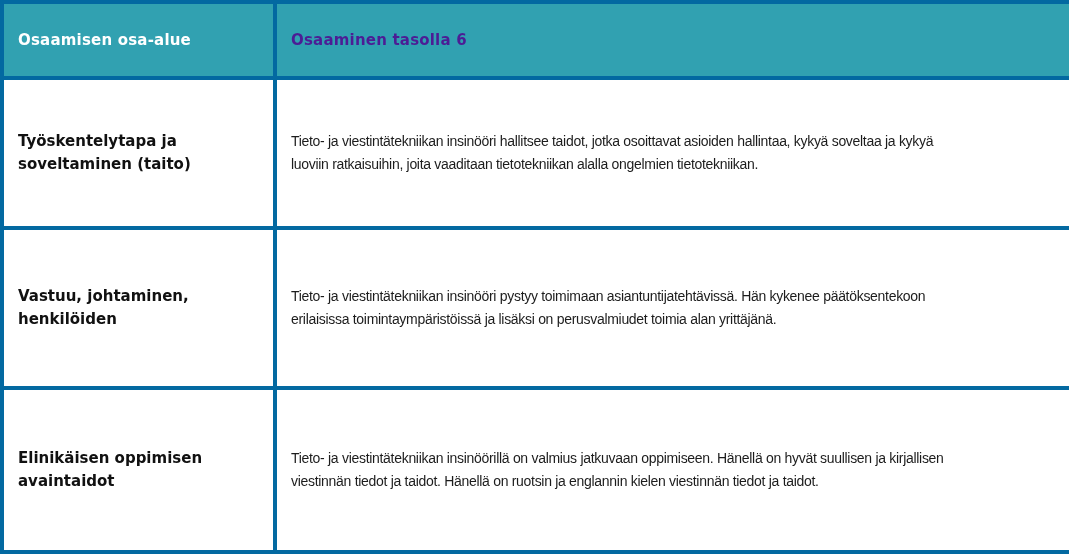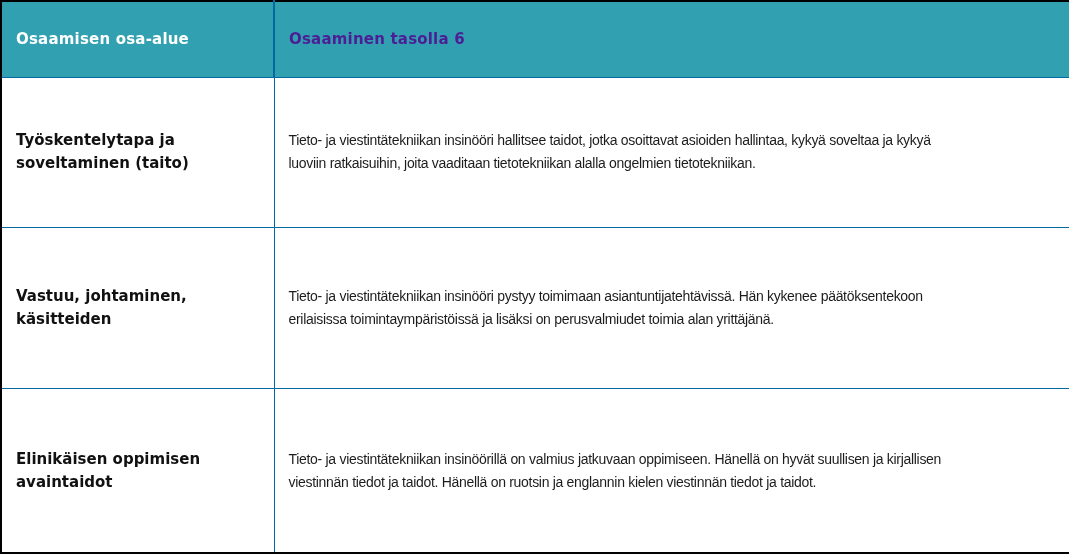--- a/index.html
+++ b/index.html
@@ -18,21 +18,21 @@
     height: 554px;
     border-collapse: collapse;
     table-layout: fixed;
     box-sizing: border-box;
     border: 2px solid #000000;
   }
   table.competence col.c-area  { width: 273px; }
   table.competence col.c-desc  { width: 796px; }
   table.competence th,
   table.competence td {
-    border: 1px solid #0369a1;
+    border: 4px solid #0369a1;
     vertical-align: middle;
     box-sizing: border-box;
     padding: 0 14px;
   }
   
   tr.head-row { height: 76px; }
   tr.head-row th {
     background: #31A1B1;
     border-right-width: 2px;
     color: #ffffff;
@@ -82,21 +82,21 @@
     </thead>
     <tbody>
       <tr class="r2">
         <td class="area">Työskentelytapa ja
 soveltaminen (taito)</td>
         <td class="desc">Tieto- ja viestintätekniikan insinööri hallitsee taidot, jotka osoittavat asioiden hallintaa, kykyä soveltaa ja kykyä
 luoviin ratkaisuihin, joita vaaditaan tietotekniikan alalla ongelmien tietotekniikan.</td>
       </tr>
       <tr class="r3">
         <td class="area">Vastuu, johtaminen,
-käsitteiden</td>
+henkilöiden</td>
         <td class="desc">Tieto- ja viestintätekniikan insinööri pystyy toimimaan asiantuntijatehtävissä. Hän kykenee päätöksentekoon
 erilaisissa toimintaympäristöissä ja lisäksi on perusvalmiudet toimia alan yrittäjänä.</td>
       </tr>
       <tr class="r5">
         <td class="area">Elinikäisen oppimisen
 avaintaidot</td>
         <td class="desc">Tieto- ja viestintätekniikan insinöörillä on valmius jatkuvaan oppimiseen. Hänellä on hyvät suullisen ja kirjallisen
 viestinnän tiedot ja taidot. Hänellä on ruotsin ja englannin kielen viestinnän tiedot ja taidot.</td>
       </tr>
     </tbody>

